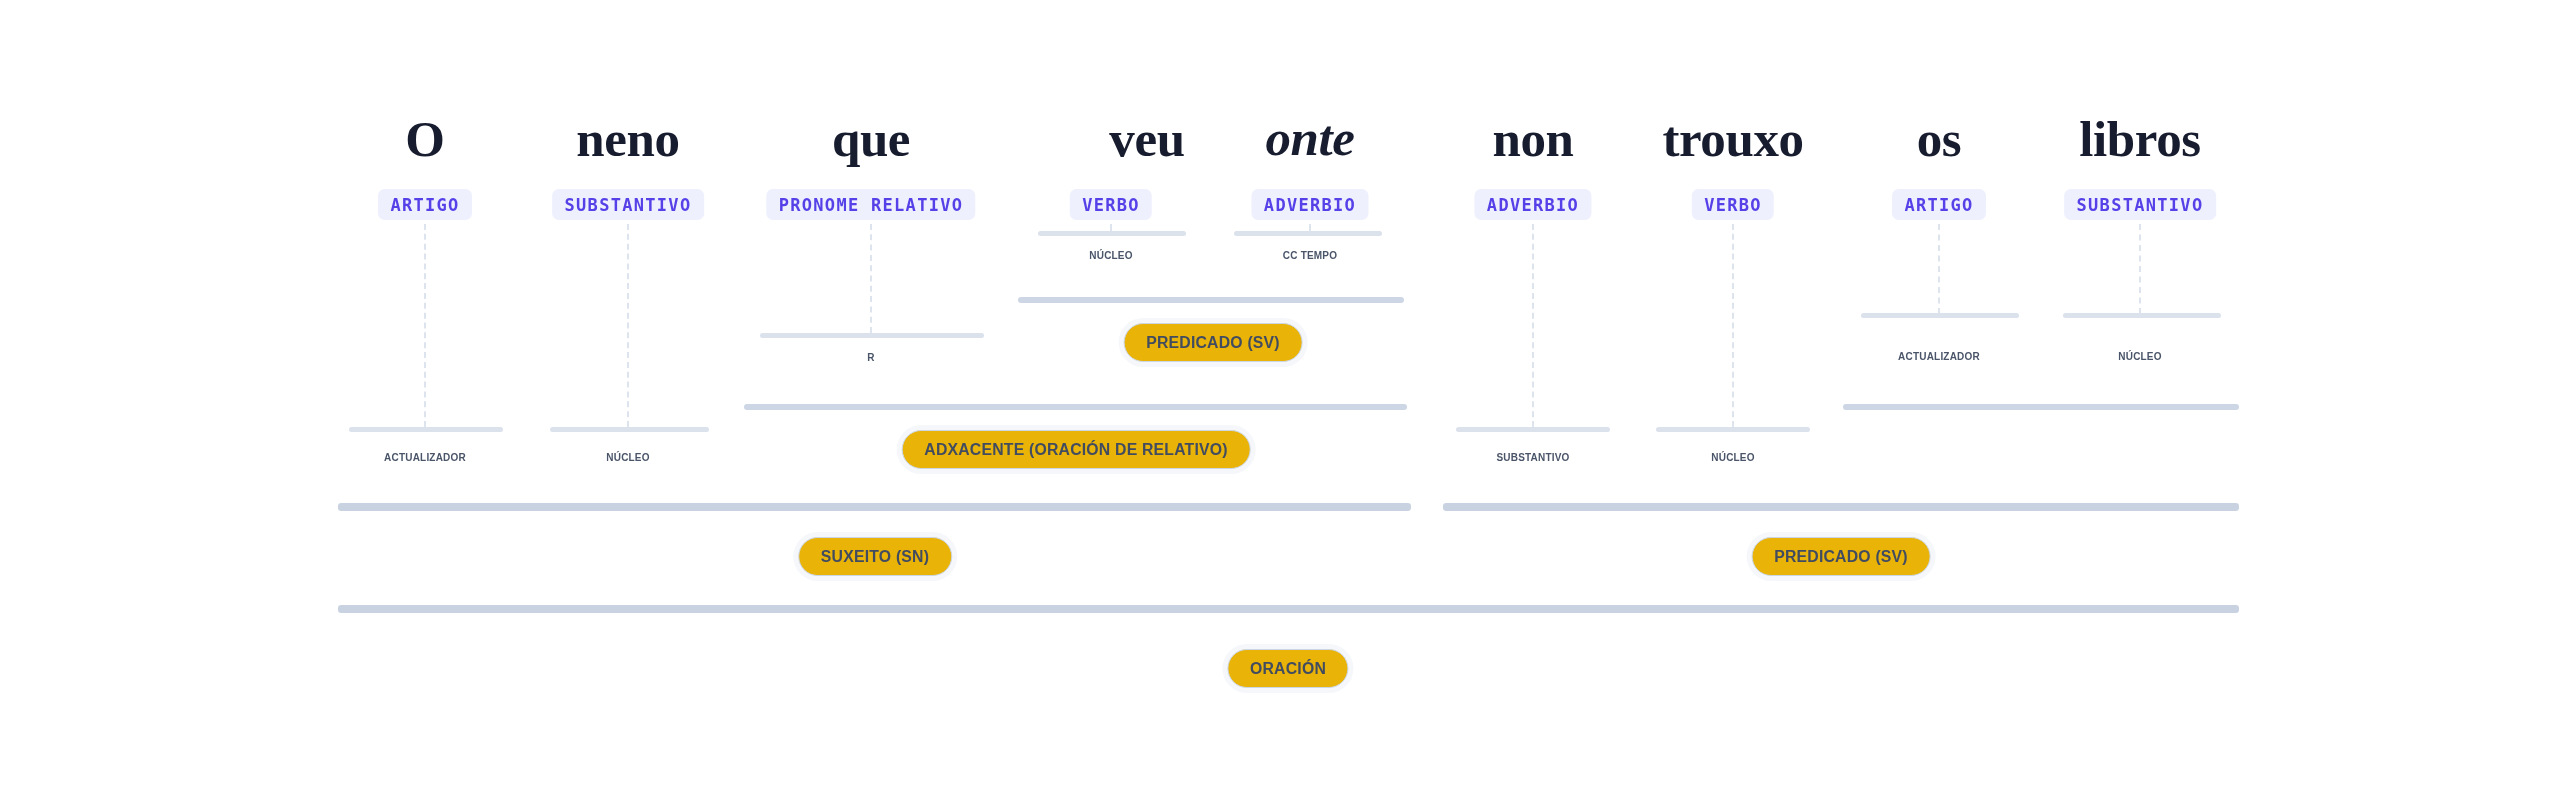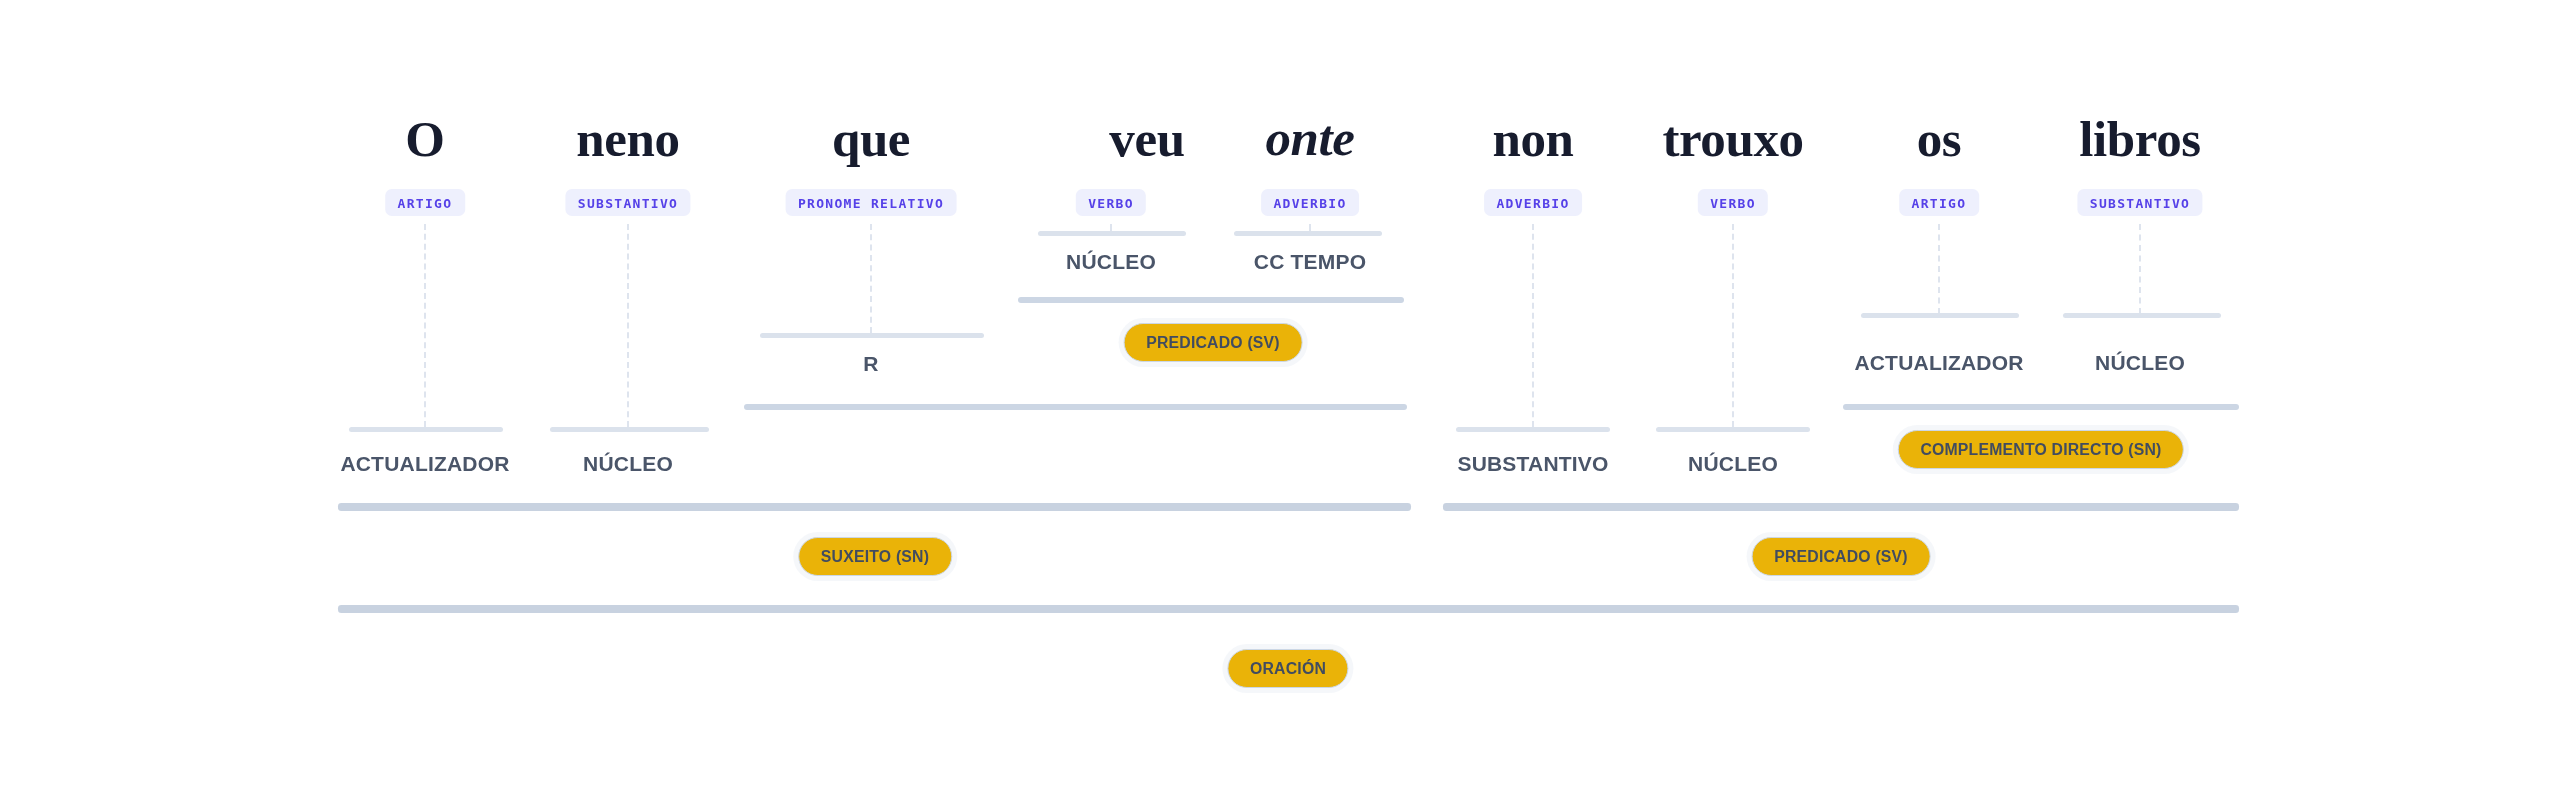--- a/index.html
+++ b/index.html
@@ -38,21 +38,21 @@
 
   
   .postag {
     position: absolute;
     transform: translateX(-50%);
     background: #eef0fd;
     color: #5641e8;
     border-radius: 6.6px;
     font-family: "DejaVu Sans Mono", "Liberation Mono", monospace;
     font-weight: 700;
-    font-size: 13px;
+    font-size: 17px;
     letter-spacing: 1.3px;
     padding: 7.5px 12.4px 6.6px 12.4px;
     line-height: 1;
     white-space: nowrap;
   }
 
   
   .dash {
     position: absolute;
     width: 0;
@@ -79,21 +79,21 @@
     height: 7.5px;
     background: #c8d2e0;
   }
 
   
   .fnlabel {
     position: absolute;
     transform: translateX(-50%);
     font-family: "Liberation Sans", sans-serif;
     font-weight: 700;
-    font-size: 21px;
+    font-size: 10px;
     letter-spacing: 0.2px;
     color: #4a5569;
     white-space: nowrap;
     line-height: 1;
   }
 
   
   .pill {
     position: absolute;
     transform: translateX(-50%);
@@ -175,29 +175,29 @@
   <div class="bar thin" style="left:2063px; top:313px; width:158px;"></div>
   <div class="fnlabel" style="left:2140px; top:352px;">NÚCLEO</div>
 
   <div class="bar thin" style="left:349px; top:427px; width:154px;"></div>
   <div class="fnlabel" style="left:425px; top:453px;">ACTUALIZADOR</div>
 
   <div class="bar thin" style="left:550px; top:427px; width:159px;"></div>
   <div class="fnlabel" style="left:628px; top:453px;">NÚCLEO</div>
 
   <div class="bar mid" style="left:744px; top:404px; width:663px;"></div>
+  <div class="pill" style="left:1076px; top:430px;">ADXACENTE (ORACIÓN DE RELATIVO)</div>
 
   <div class="bar thin" style="left:1456px; top:427px; width:154px;"></div>
   <div class="fnlabel" style="left:1533px; top:453px;">SUBSTANTIVO</div>
 
   <div class="bar thin" style="left:1656px; top:427px; width:154px;"></div>
   <div class="fnlabel" style="left:1733px; top:453px;">NÚCLEO</div>
 
   <div class="bar mid" style="left:1843px; top:404px; width:396px;"></div>
-  <div class="pill" style="left:2041px; top:430px;">COMPLEMENTO DIRECTO (SN)</div>
 
   <div class="bar major" style="left:338px; top:503px; width:1073px;"></div>
   <div class="pill" style="left:875px; top:537px;">SUXEITO (SN)</div>
 
   <div class="bar major" style="left:1443px; top:503px; width:796px;"></div>
   <div class="pill" style="left:1841px; top:537px;">PREDICADO (SV)</div>
 
   <div class="bar major" style="left:338px; top:605px; width:1901px;"></div>
   <div class="pill" style="left:1288px; top:649px;">ORACIÓN</div>
 

